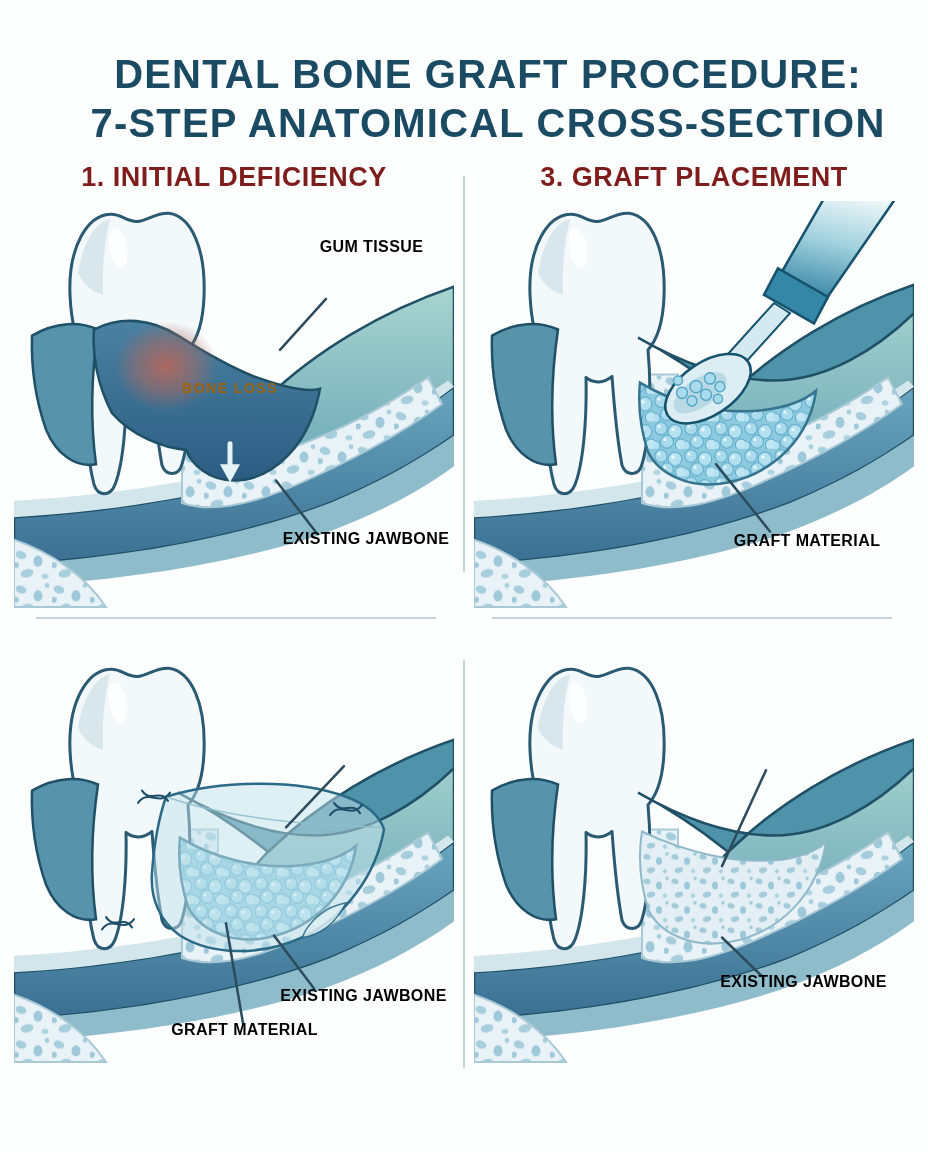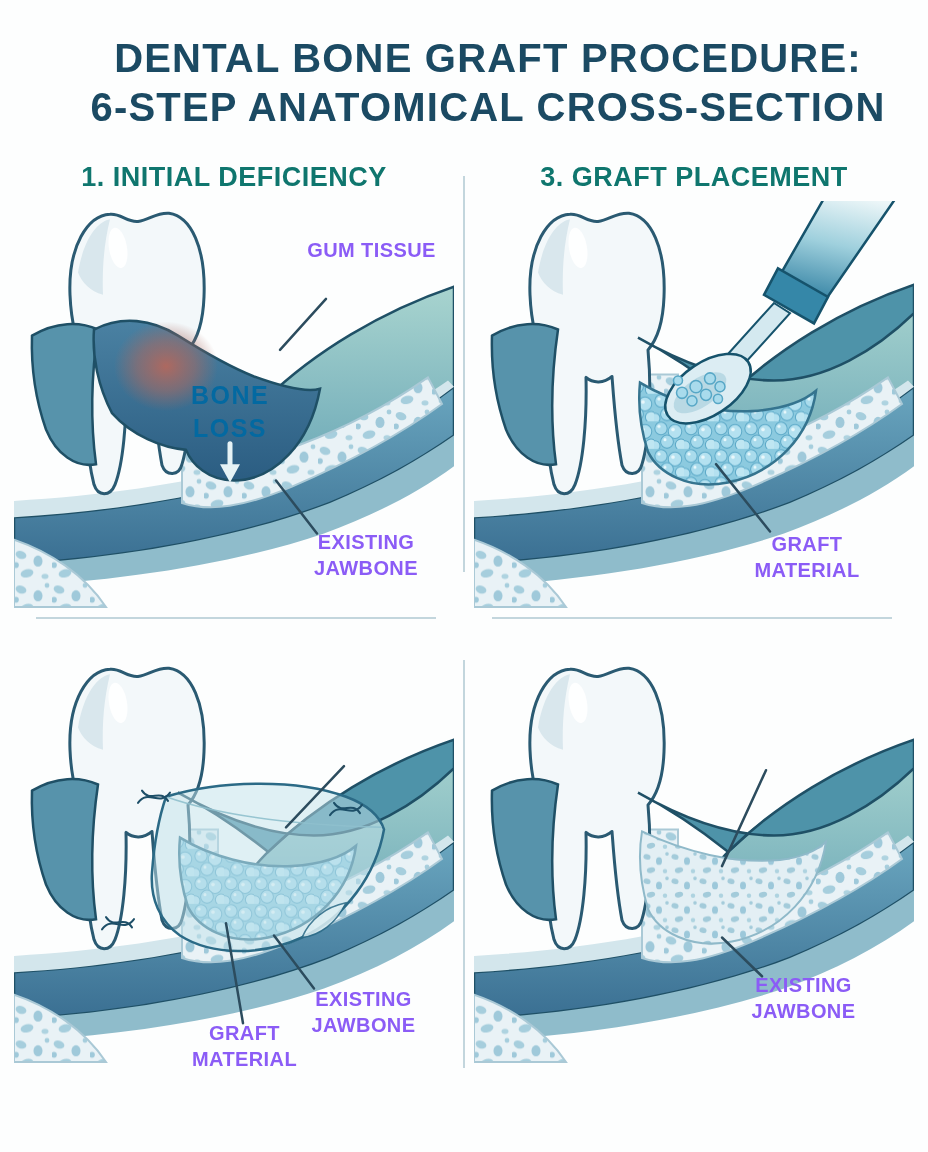--- a/index.html
+++ b/index.html
@@ -1,26 +1,26 @@
 <!DOCTYPE html>
 <html><head>
 <meta charset="utf-8">
 <style>
   html,body{margin:0;padding:0;background:#ffffff;}
   .page{position:relative;width:928px;height:1152px;background:#fdfefe;overflow:hidden;
         font-family:"Liberation Sans",sans-serif;}
-  .title{padding-top:34px;text-align:center;font-weight:700;font-size:40px;line-height:1.22;
+  .title{padding-top:50px;text-align:center;font-weight:700;font-size:40px;line-height:1.22;
          letter-spacing:1.2px;color:#1b4a63;margin-left:48px;}
   .panel{position:absolute;width:440px;}
-  .panel h2{margin:0;text-align:center;font-size:27px;font-weight:700;color:#0f766e;letter-spacing:.5px;}
+  .panel h2{margin:0;text-align:center;font-size:27px;font-weight:700;color:#7f1d1d;letter-spacing:.5px;}
   .art{position:relative;width:440px;height:408px;margin-top:8px;}
   .art svg{display:block;width:440px;height:408px;}
-  .lbl{position:absolute;text-align:center;font-size:20px;font-weight:600;color:#8b5cf6;
+  .lbl{position:absolute;text-align:center;font-size:16px;font-weight:600;color:#000000;
        line-height:1.3;letter-spacing:.4px;}
-  .lbl--light{color:#0369a1;letter-spacing:1.5px;font-size:25px;}
+  .lbl--light{color:#a16207;letter-spacing:1.5px;font-size:14px;}
   .vdiv{position:absolute;width:2px;background:#c3d6dd;}
   .hdiv{position:absolute;height:2px;background:#c3d6dd;}
   #p1{left:14px;top:162px;} #p2{left:474px;top:162px;}
   #p3{left:14px;top:648px;} #p4{left:474px;top:648px;}
 </style>
 </head>
 <body>
 
 <div class="page">
 
@@ -95,21 +95,21 @@
       </g>
 
       <g id="granuleMound">
         <path d="M166,178 C196,196 238,208 278,206 C308,204 330,196 342,186 C336,230 302,266 254,276 C214,284 184,266 174,246 C166,222 164,198 166,178 Z" fill="url(#pGran)" stroke="#35748f" stroke-width="2.5"></path>
       </g>
     </defs>
   </svg>
 
   <div class="title">
     <div>DENTAL BONE GRAFT PROCEDURE:</div>
-    <div>6-STEP ANATOMICAL CROSS-SECTION</div>
+    <div>7-STEP ANATOMICAL CROSS-SECTION</div>
   </div>
 
   <div class="vdiv" style="left:463px;top:176px;height:396px"></div>
   <div class="vdiv" style="left:463px;top:660px;height:408px"></div>
   <div class="hdiv" style="left:36px;top:617px;width:400px"></div>
   <div class="hdiv" style="left:492px;top:617px;width:400px"></div>
 
   <section class="panel" id="p1">
     <h2>1. INITIAL DEFICIENCY</h2>
     <div class="art">

